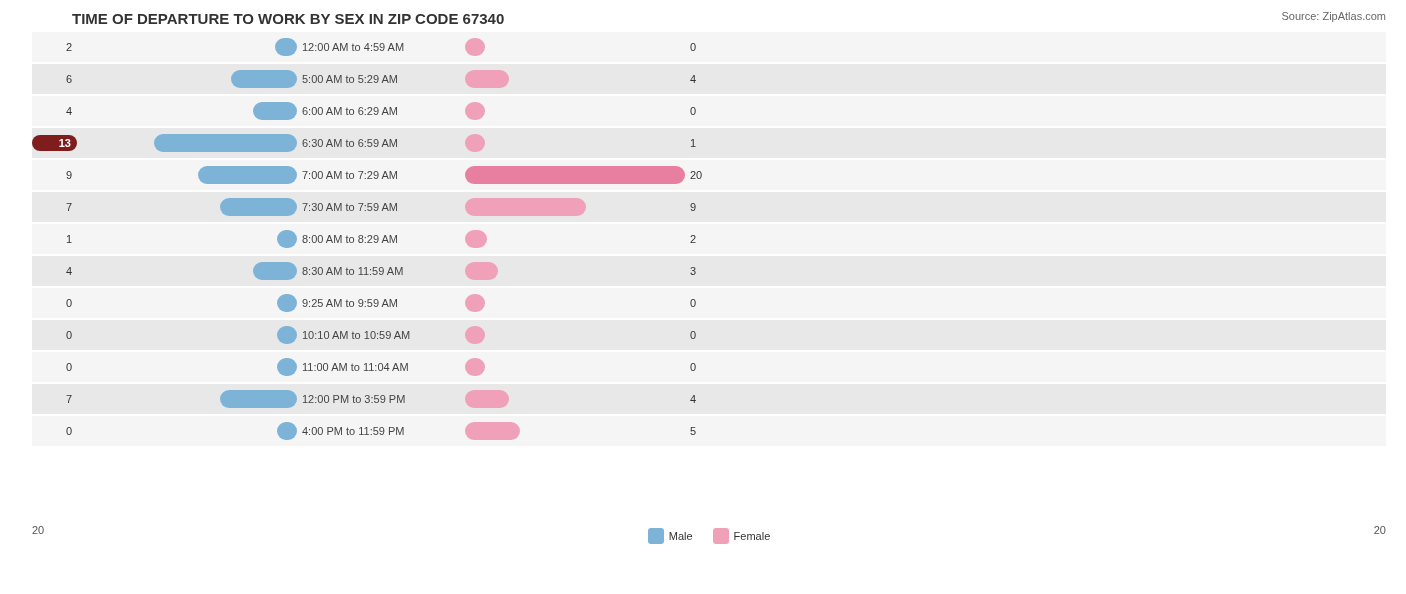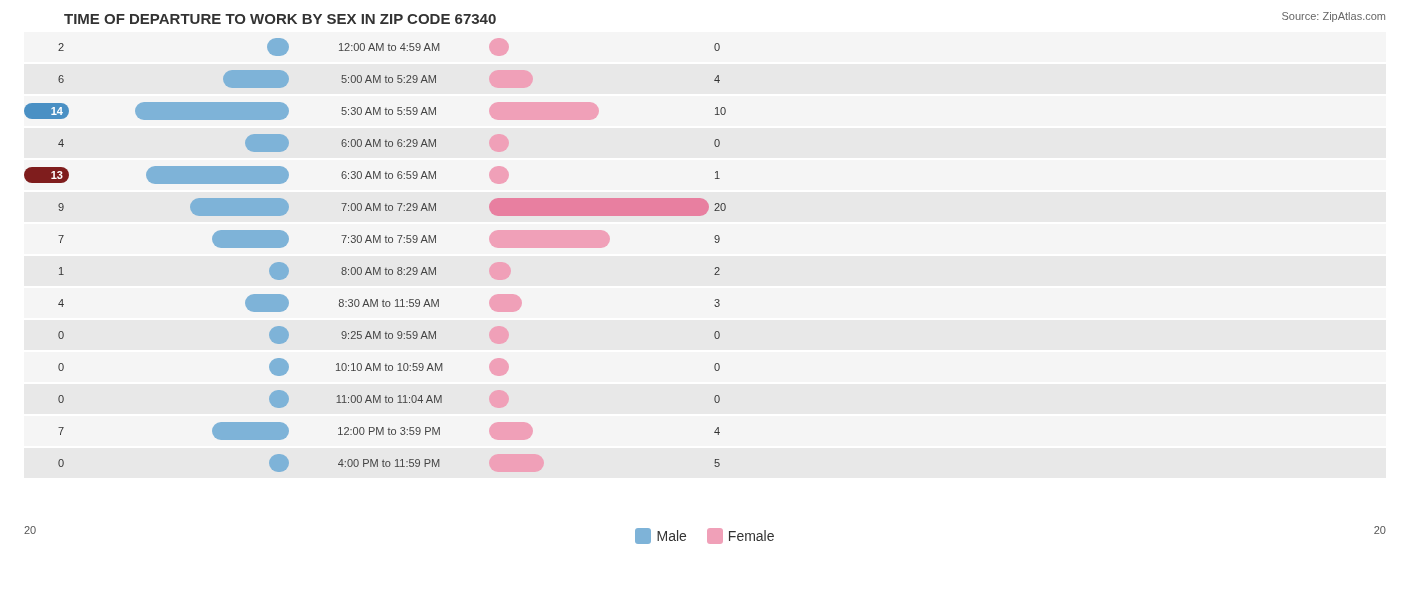--- a/index.html
+++ b/index.html
@@ -8,21 +8,21 @@
       font-family: Arial, sans-serif;
       width: 1406px;
       height: 594px;
       overflow: hidden;
       position: relative;
     }
     .chart-container {
       width: 1406px;
       height: 594px;
       background: #fff;
-      padding: 10px 20px 40px 24px;
+      padding: 10px 20px 40px 32px;
       position: relative;
     }
     .chart-title {
       font-size: 15px;
       font-weight: bold;
       color: #333;
       text-align: left;
       margin-bottom: 4px;
       padding-left: 40px;
     }
@@ -71,22 +71,22 @@
       height: 18px;
       background: #7eb3d8;
       border-radius: 9px;
       display: flex;
       align-items: center;
       justify-content: flex-end;
       padding-right: 4px;
       position: relative;
     }
     .label-cell {
-      width: 200px;
-      text-align: center;
+      width: 168px;
+      text-align: left;
       font-size: 11px;
       color: #444;
       flex-shrink: 0;
       padding: 0 5px;
     }
     .right-bar-area {
       width: 220px;
       display: flex;
       align-items: center;
       justify-content: flex-start;
@@ -108,21 +108,21 @@
       color: #333;
       padding-left: 5px;
       flex-shrink: 0;
     }
     .legend {
       display: flex;
       justify-content: center;
       align-items: center;
       gap: 20px;
       margin-top: 4px;
-      font-size: 14px;
+      font-size: 11px;
       color: #333;
     }
     .legend-item {
       display: flex;
       align-items: center;
       gap: 5px;
     }
     .legend-box {
       width: 16px;
       height: 16px;
@@ -157,31 +157,20 @@
       <div class="row">
     <div class="left-value">6</div>
     <div class="left-bar-area">
       <div class="left-bar" style="width:66px; background:#7eb3d8;"></div>
     </div>
     <div class="label-cell">5:00 AM to 5:29 AM</div>
     <div class="right-bar-area">
       <div class="right-bar" style="width:44px; background:#f0a0b8;"></div>
     </div>
     <div class="right-value">4</div>
-  </div>
-      <div class="row">
-    <div class="left-value" style="background:#4a90c4;color:#fff;border-radius:12px;padding:2px 6px;font-weight:bold;font-size:11px;">14</div>
-    <div class="left-bar-area">
-      <div class="left-bar" style="width:154px; background:#7eb3d8;"></div>
-    </div>
-    <div class="label-cell">5:30 AM to 5:59 AM</div>
-    <div class="right-bar-area">
-      <div class="right-bar" style="width:110px; background:#f0a0b8;"></div>
-    </div>
-    <div class="right-value">10</div>
   </div>
       <div class="row">
     <div class="left-value">4</div>
     <div class="left-bar-area">
       <div class="left-bar" style="width:44px; background:#7eb3d8;"></div>
     </div>
     <div class="label-cell">6:00 AM to 6:29 AM</div>
     <div class="right-bar-area">
       <div class="right-bar" style="width:20px; background:#f0a0b8;"></div>
     </div>

